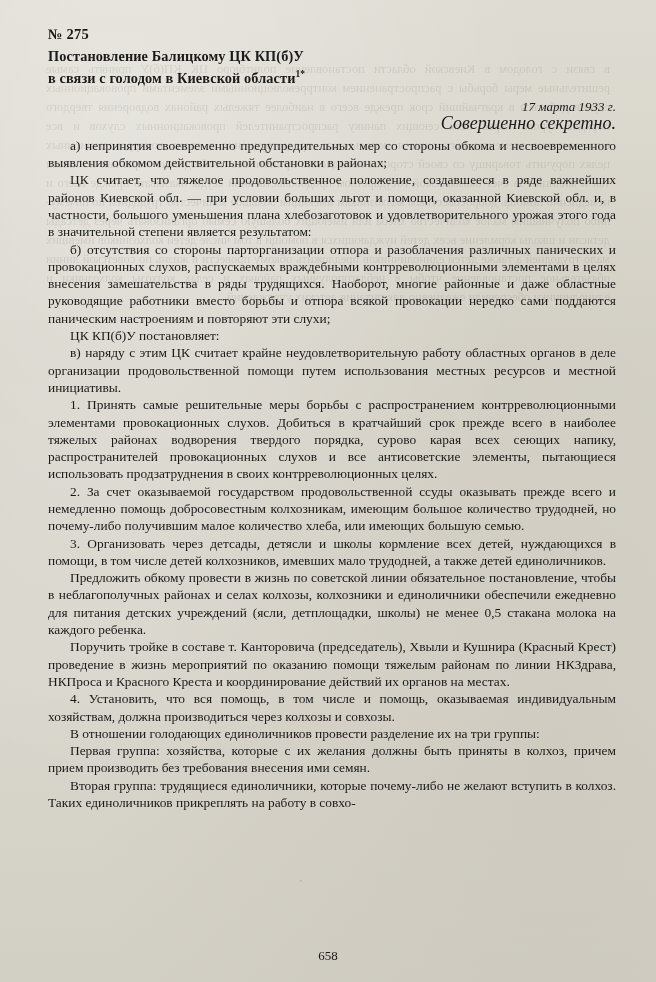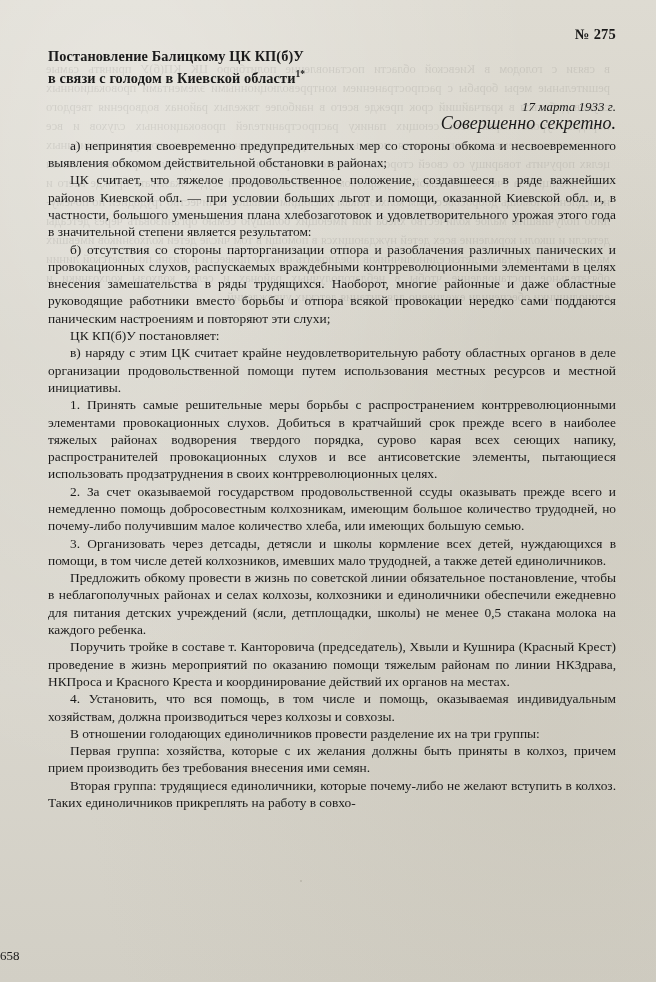--- a/index.html
+++ b/index.html
@@ -39,21 +39,20 @@
     color: #2b2b2b;
     text-align: justify;
     font-family: "Liberation Serif", serif;
     filter: blur(0.3px);
   }
   .doc-number {
     font-size: 14.5px;
     font-weight: bold;
     margin: 0 0 4px 0;
     letter-spacing: 0.2px;
-    text-align: right;
   }
   .doc-title {
     font-size: 14.3px;
     font-weight: bold;
     line-height: 18px;
     margin: 0 0 2px 0;
     letter-spacing: 0.1px;
   }
   .doc-title .sup {
     font-size: 9.5px;
@@ -80,21 +79,21 @@
     line-height: 17.3px;
     text-align: justify;
     text-indent: 22px;
     hyphens: manual;
   }
   .folio {
     position: absolute;
     bottom: 18px;
     left: 0;
     right: 0;
-    text-align: left;
+    text-align: center;
     font-size: 13px;
   }
   .speck {
     position: absolute;
     background: rgba(120,115,100,0.25);
     border-radius: 50%;
     pointer-events: none;
   }
 </style>
 </head>

